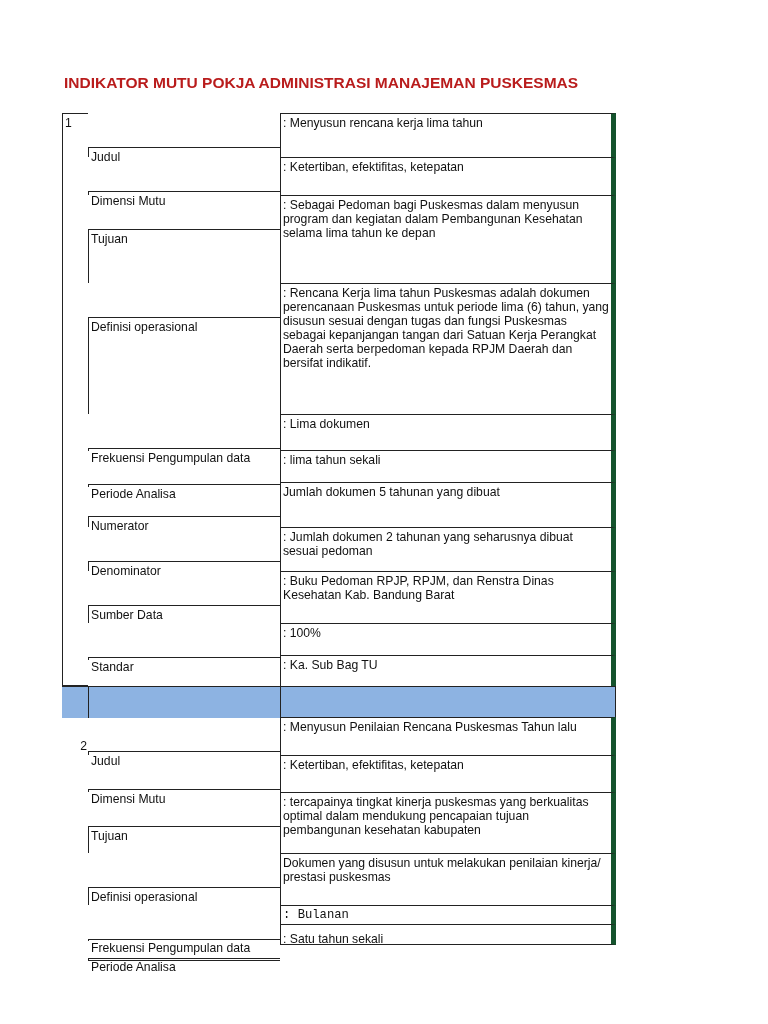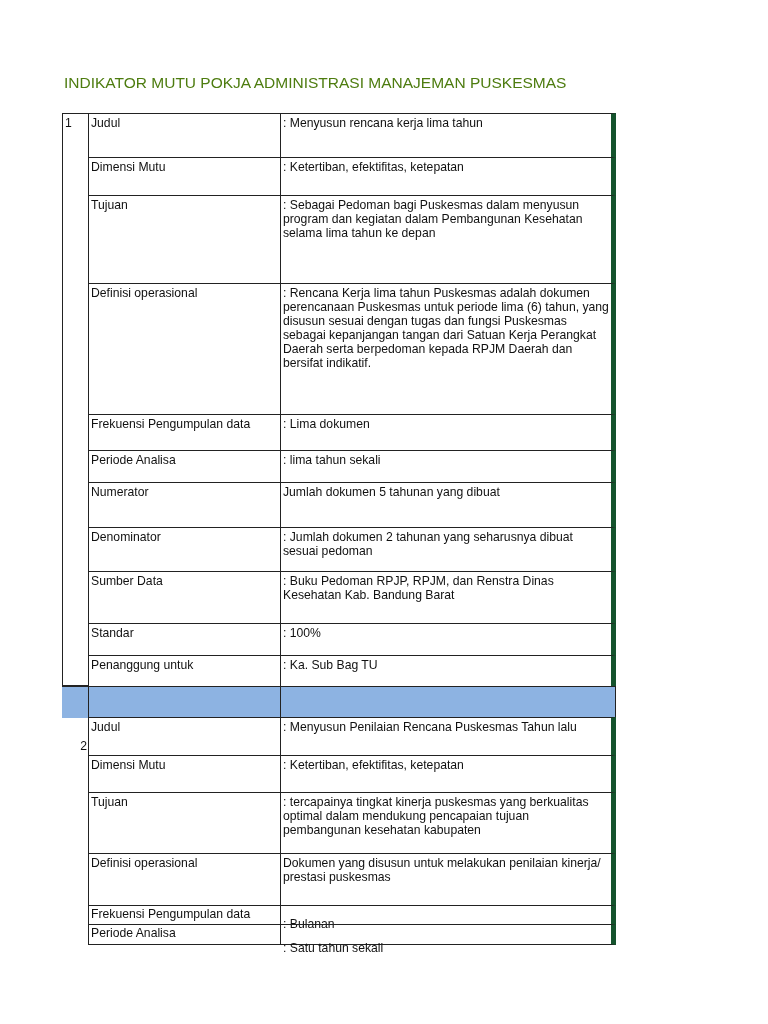--- a/index.html
+++ b/index.html
@@ -1,24 +1,24 @@
 <!DOCTYPE html>
 <html><head>
   <meta charset="utf-8">
   <style>
     html, body { margin: 0; padding: 0; background: #ffffff; }
     body { width: 768px; height: 1024px; position: relative; overflow: hidden;
            font-family: "Liberation Sans", sans-serif; color: #111; }
-    .title { position: absolute; left: 64px; top: 74px; font-size: 15.5px; font-weight: normal;
-             letter-spacing: 0px; color: #4d7c0f; white-space: nowrap; }
+    .title { position: absolute; left: 64px; top: 74px; font-size: 15.5px; font-weight: bold;
+             letter-spacing: 0px; color: #b91c1c; white-space: nowrap; }
     .row { position: absolute; box-sizing: border-box; }
     .cell { position: absolute; box-sizing: border-box; top: 0; bottom: 0; font-size: 12.2px;
             line-height: 14px; padding: 2px 2px 0 2px; }
     .c0 { left: 62px; width: 26px; }
-    .c1 { left: 88px; width: 192px; }
+    .c1 { left: 88px; width: 192px; margin-top: 34px; }
     .c2 { left: 280px; width: 336px; }
     .bl { border-left: 1px solid #222; }
     .br { border-right: 5px solid #14532d; }
     .bt { border-top: 1px solid #222; }
     .bb { border-bottom: 1px solid #222; }
     .band { position: absolute; left: 62px; width: 554px; top: 686px; height: 31px; background: #8db3e2; }
     .band .cell { border-left: 1px solid #222; }
     .sec-num { font-size: 12.2px; }
   </style>
 </head>
@@ -102,19 +102,19 @@
   <div class="row" style="top:792px;height:61px;">
     <div class="cell c1 bl bt">Tujuan</div>
     <div class="cell c2 bl bt br">: tercapainya tingkat kinerja puskesmas yang berkualitas optimal dalam mendukung pencapaian tujuan pembangunan kesehatan kabupaten</div>
   </div>
   <div class="row" style="top:853px;height:52px;">
     <div class="cell c1 bl bt">Definisi operasional</div>
     <div class="cell c2 bl bt br">Dokumen yang disusun untuk melakukan penilaian kinerja/ prestasi puskesmas</div>
   </div>
   <div class="row" style="top:905px;height:19px;">
     <div class="cell c1 bl bt" style="padding-top:1px;">Frekuensi Pengumpulan data</div>
-    <div class="cell c2 bl bt br" style="padding-top:11px;">: Bulanan</div>
+    <div class="cell c2 bl bt br" style="padding-top:2px;font-family:Liberation Mono, monospace;">: Bulanan</div>
   </div>
   <div class="row" style="top:924px;height:21px;">
     <div class="cell c1 bl bt bb" style="padding-top:1px;">Periode Analisa</div>
-    <div class="cell c2 bl bt br bb" style="padding-top:16px;">: Satu  tahun sekali</div>
+    <div class="cell c2 bl bt br bb" style="padding-top:7px;">: Satu  tahun sekali</div>
   </div>
 </div>
 
 </body></html>

